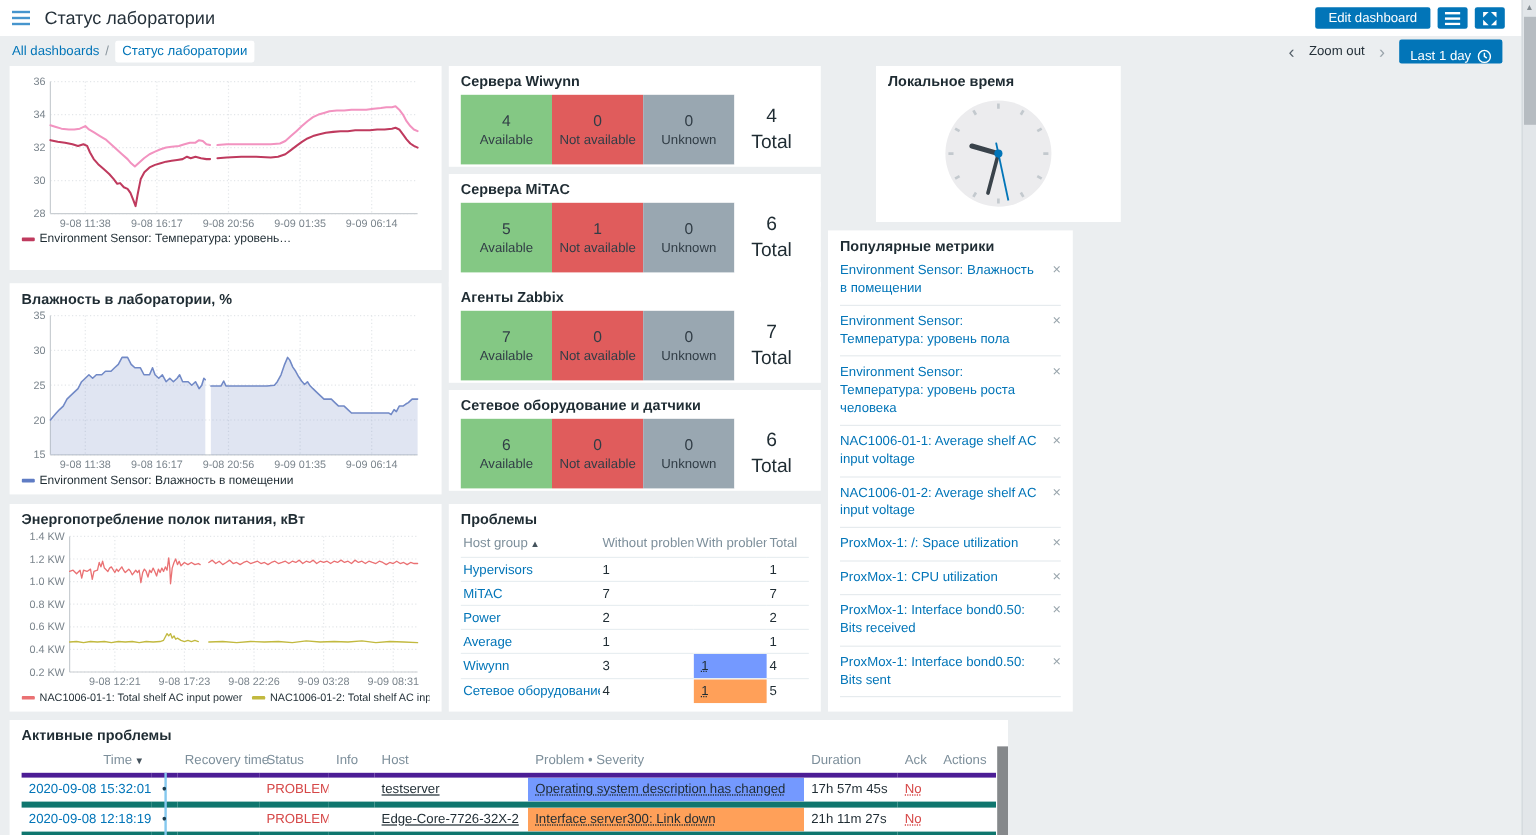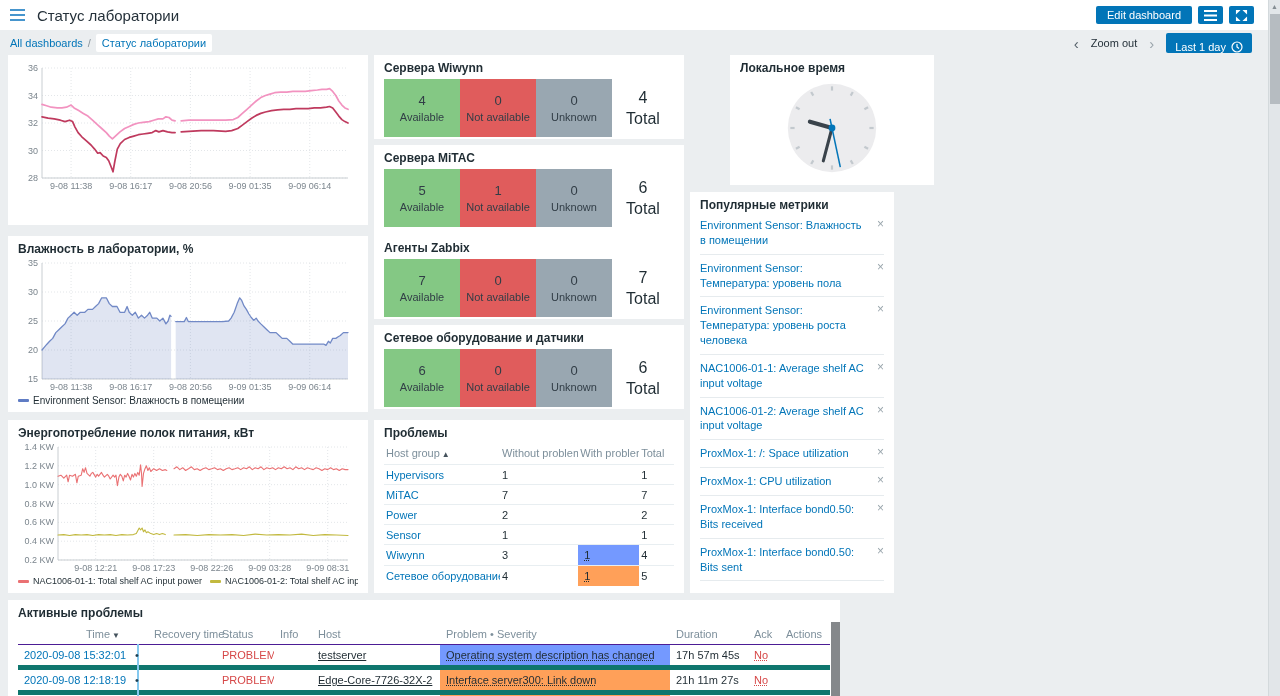--- a/index.html
+++ b/index.html
@@ -50,21 +50,21 @@
   .dotted-link{color:#1f2c33;text-decoration:underline;text-decoration-style:dotted;cursor:pointer}
   
   .clock-wrap{display:flex;justify-content:center;margin-top:2px}
   
   .metric-item{display:flex;justify-content:space-between;align-items:flex-start;gap:8px;padding:6px 0;border-bottom:1px solid #e6ebee;font-size:11px;line-height:1.35}
   .metric-item a{color:#0275b8;cursor:pointer}
   .metric-close{color:#9aa6ad;font-size:12px;cursor:pointer;line-height:1}
   
   .ap-widget{overflow:hidden}
   .ap-table{border-collapse:collapse;table-layout:fixed;width:812px;font-size:11px;margin-top:4px}
-  .ap-table th{font-weight:normal;color:#7d8f9b;text-align:left;padding:4px 6px;white-space:nowrap;border-bottom:1px solid #4c1d95}
+  .ap-table th{font-weight:normal;color:#7d8f9b;text-align:left;padding:4px 6px;white-space:nowrap;border-bottom:4px solid #4c1d95}
   .ap-table th:first-child{text-align:right}
   .ap-table th .sort{color:#44525c;font-size:8px;margin-left:2px}
   .ap-table td{padding:0 6px;height:20px;border-bottom:5px solid #0f766e;white-space:nowrap;overflow:hidden}
   .ap-table td.t-time{text-align:right}
   .time-link{color:#0275b8;cursor:pointer}
   .tl-dot{color:#1c3d4f;font-size:11px}
   .t-dot{text-align:center;position:relative;z-index:1}
   .status-problem{color:#d64747}
   .host-link{color:#1f2c33;text-decoration:underline;cursor:pointer}
   .ap-table td.prob{padding:0}
@@ -151,20 +151,26 @@
         <text x="232.08" y="126" text-anchor="middle" font-size="9" fill="#7b858d">9-09 01:35</text>
         <line x1="291.75" y1="5" x2="291.75" y2="115" stroke="#e3e6e9" stroke-dasharray="1,2"></line>
         <text x="291.75" y="126" text-anchor="middle" font-size="9" fill="#7b858d">9-09 06:14</text>
         <line x1="24" y1="5" x2="24" y2="115" stroke="#c9ced2"></line>
         <line x1="24" y1="115" x2="330" y2="115" stroke="#c9ced2"></line>
         <polyline points="24.0,41.4 28.6,42.8 33.2,44.2 39.3,44.9 43.9,44.9 48.5,44.2 53.1,42.1 56.1,44.9 60.7,47.6 65.3,50.4 69.9,53.1 74.5,57.2 79.1,61.4 83.7,65.5 88.3,69.6 91.3,73.1 94.4,75.8 97.4,73.1 102.0,68.9 106.6,65.5 111.2,63.4 115.8,61.4 120.4,60.0 125.0,59.3 131.1,58.6 135.7,57.2 140.3,55.9 144.9,55.9 147.9,53.8 151.0,54.5 154.0,57.2 157.1,57.9" fill="none" stroke="#f293c0" stroke-width="1.7" stroke-linejoin="round" stroke-linecap="round"></polyline>
         <polyline points="163.2,57.9 170.9,57.2 183.1,57.2 195.4,57.2 207.6,57.2 215.3,56.6 219.8,54.5 224.4,50.4 229.0,46.3 233.6,42.1 238.2,38.0 242.8,34.6 247.4,32.5 252.0,31.1 256.6,29.7 262.7,29.1 268.8,29.1 274.9,28.4 281.0,28.4 287.2,28.4 293.3,27.7 299.4,27.0 304.0,26.3 308.6,26.3 311.6,25.6 314.7,28.4 317.8,32.5 320.8,38.0 323.9,42.1 326.9,44.9 330.0,46.3" fill="none" stroke="#f293c0" stroke-width="1.7" stroke-linejoin="round" stroke-linecap="round"></polyline>
         <polyline points="24.0,53.8 30.1,55.2 36.2,55.9 42.4,57.2 47.0,58.6 51.5,57.2 54.6,58.6 57.0,64.1 60.1,69.6 63.8,73.8 68.4,77.9 73.0,82.0 76.6,86.1 79.7,90.2 82.1,89.6 85.2,93.0 88.3,94.4 90.7,97.8 93.2,104.0 95.0,108.8 96.8,98.5 99.3,86.1 102.3,80.6 106.6,76.5 111.2,74.4 115.8,73.1 120.4,71.7 125.0,71.0 129.6,70.3 134.2,69.6 137.8,67.6 140.9,68.9 144.9,67.6 149.5,68.9 154.0,69.6 157.1,69.6" fill="none" stroke="#bf3a5e" stroke-width="1.7" stroke-linejoin="round" stroke-linecap="round"></polyline>
         <polyline points="163.2,68.9 170.9,68.3 183.1,67.6 195.4,67.6 207.6,68.3 213.7,67.6 219.8,65.5 224.4,62.1 229.0,58.6 233.6,55.2 238.2,52.4 242.8,50.4 247.4,49.0 253.5,47.6 259.6,46.9 265.7,46.3 271.9,46.3 278.0,45.6 284.1,45.6 290.2,45.6 296.3,44.9 302.5,44.9 308.6,44.2 311.6,43.5 314.7,44.9 317.8,49.0 320.8,53.1 323.9,56.6 326.9,58.6 330.0,60.0" fill="none" stroke="#bf3a5e" stroke-width="1.7" stroke-linejoin="round" stroke-linecap="round"></polyline>
       </svg></div>
+  <div class="legend">
+      <span class="leg">
+        <i style="background:#bf3a5e"></i>
+        <span>Environment Sensor: Температура: уровень…</span>
+      </span>
+    </div>
 </div>
 
 <div class="widget" style="left:8px;top:236px;width:360px;height:176px">
   <h3>Влажность в лаборатории, %</h3>
   <div class="chart" style="height:136px"><svg width="340" height="136">
         <line x1="24" y1="121" x2="330" y2="121" stroke="#e3e6e9" stroke-dasharray="1,2"></line>
         <text x="20" y="124" text-anchor="end" font-size="9" fill="#7b858d">15</text>
         <line x1="24" y1="92" x2="330" y2="92" stroke="#e3e6e9" stroke-dasharray="1,2"></line>
         <text x="20" y="95" text-anchor="end" font-size="9" fill="#7b858d">20</text>
         <line x1="24" y1="63" x2="330" y2="63" stroke="#e3e6e9" stroke-dasharray="1,2"></line>
@@ -359,21 +365,21 @@
           <td></td>
           <td>7</td>
         </tr>
         <tr>
           <td><span class="grp">Power</span></td>
           <td>2</td>
           <td></td>
           <td>2</td>
         </tr>
         <tr>
-          <td><span class="grp">Sensor</span></td>
+          <td><span class="grp">Average</span></td>
           <td>1</td>
           <td></td>
           <td>1</td>
         </tr>
         <tr>
           <td><span class="grp">Wiwynn</span></td>
           <td>3</td>
           <td class="sev">
             <div class="sev-fill" style="background:#7499ff">
               <span class="dotted-link">1</span>

